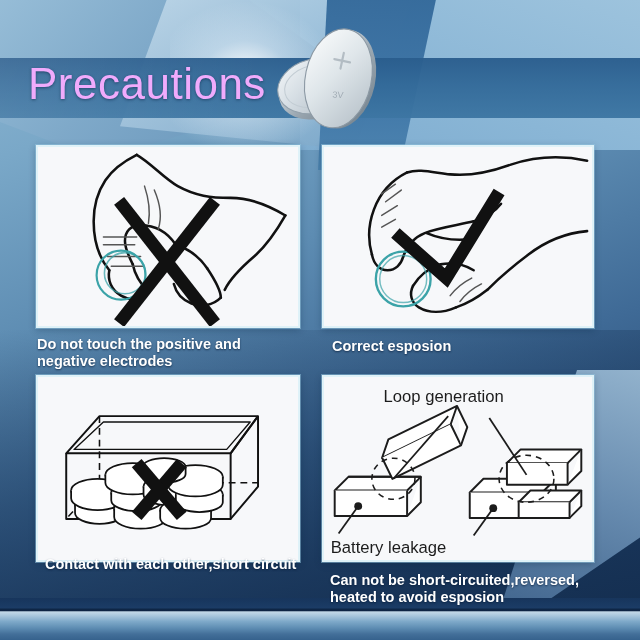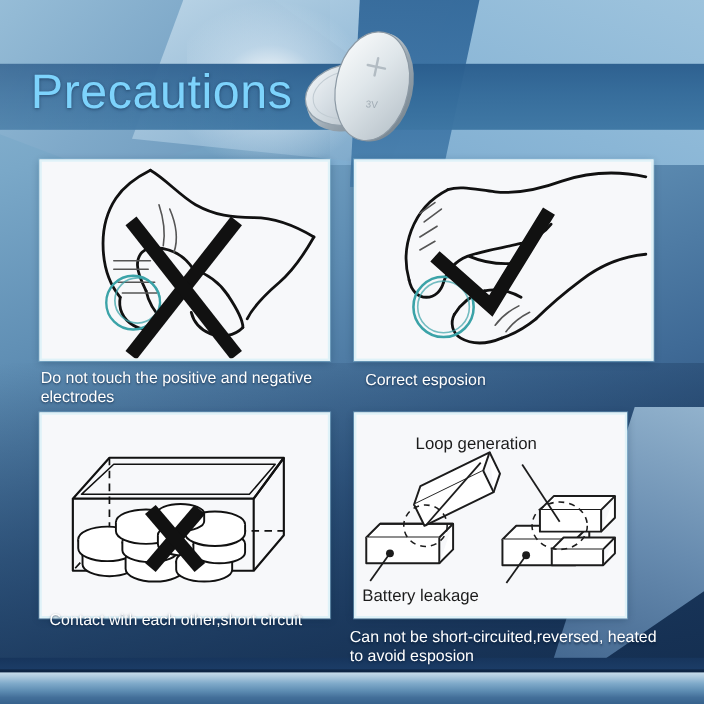--- a/index.html
+++ b/index.html
@@ -66,57 +66,57 @@
     opacity:.96;
   }
   .bg-headerband-shine{
     position:absolute; left:0; top:58px; width:260px; height:60px;
     background:linear-gradient(90deg,rgba(255,255,255,.10),rgba(255,255,255,0));
   }
 
   
   .title{
     position:absolute; left:28px; top:62px;
-    font-size:44px; font-weight:400; color:#7dd3fc;
+    font-size:44px; font-weight:400; color:#f0abfc;
     letter-spacing:.5px; line-height:1;
     text-shadow:0 1px 3px rgba(10,35,65,.55);
     z-index:6;
   }
 
   
   .batteries{ position:absolute; left:262px; top:18px; width:145px; height:125px; z-index:7; }
 
   
   .panel{
     position:absolute;
     background:#f7f8fa;
     border:2px solid #dff2f8;
     box-shadow:0 0 0 1px rgba(150,200,225,.5), 0 2px 7px rgba(10,35,65,.33);
     overflow:hidden;
     z-index:5;
   }
   #p1{ left:36px;  top:145px; width:264px; height:183px; }
   #p2{ left:322px; top:145px; width:272px; height:183px; }
   #p3{ left:36px;  top:375px; width:264px; height:187px; }
-  #p4{ left:322px; top:375px; width:248px; height:187px; }
+  #p4{ left:322px; top:375px; width:272px; height:187px; }
   .panel svg{ display:block; width:100%; height:100%; }
 
   .caption{
     position:absolute;
     color:#ffffff;
     font-size:14.5px;
     line-height:1.18;
     text-shadow:0 1px 2px rgba(8,30,58,.75);
     z-index:6;
-    font-weight:400;
+    font-weight:700;
   }
   #c1{ left:37px;  top:336px; width:265px; }
   #c2{ left:332px; top:338px; width:262px; }
   #c3{ left:45px;  top:556px; width:266px; }
-  #c4{ left:318px; top:572px; width:282px; }
+  #c4{ left:330px; top:572px; width:282px; }
 
   .diagram-label{
     font-family:"Liberation Sans", sans-serif;
     font-size:17px;
     fill:#1c1c1c;
   }
 </style>
 </head>
 <body>
 

